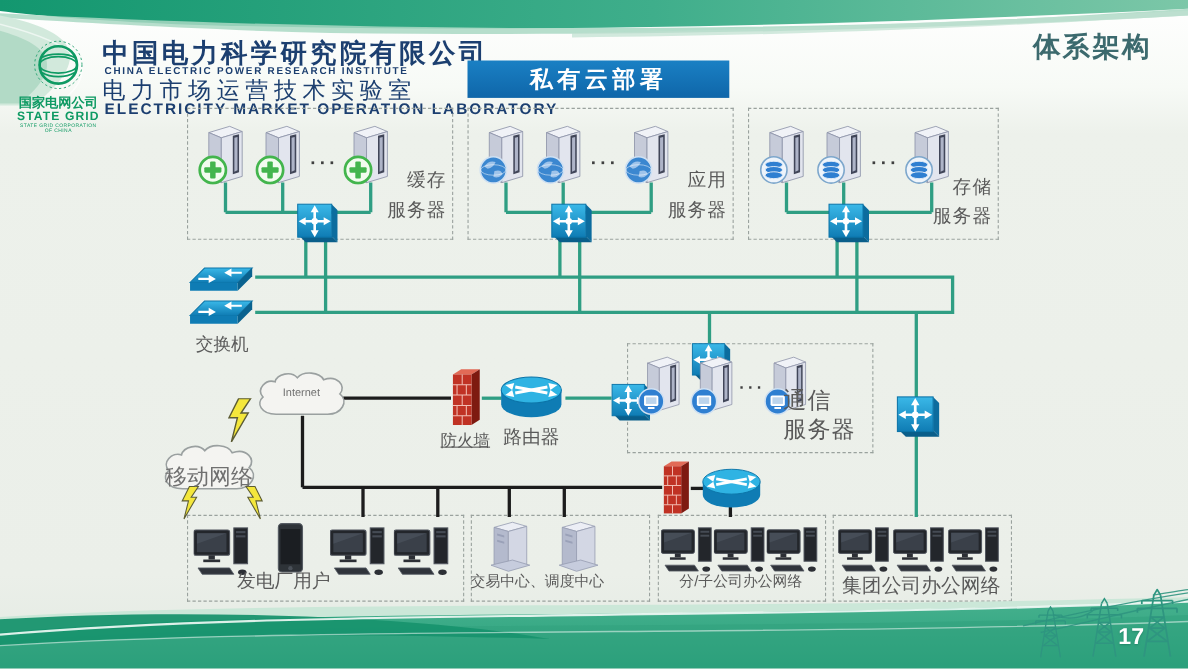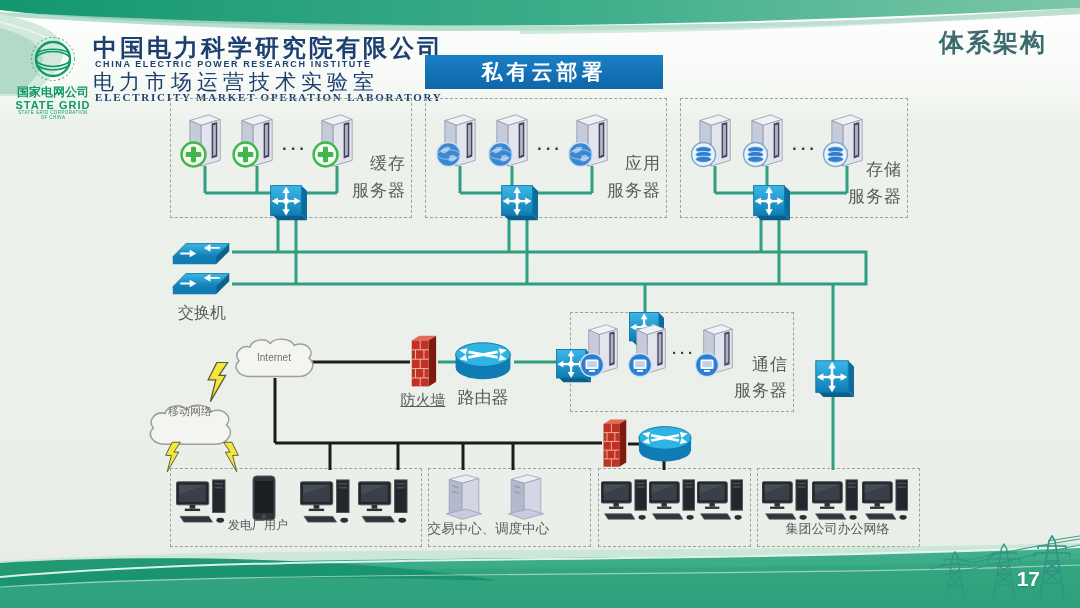--- a/index.html
+++ b/index.html
@@ -7,21 +7,21 @@
     background:linear-gradient(180deg,#ffffff 0%,#f7faf6 13%,#edf1eb 20%,#ebefe9 86%,#e2eae2 100%);
     font-family:"Liberation Sans","DejaVu Sans",sans-serif;}
   svg.layer{position:absolute;left:0;top:0;pointer-events:none;}
   .dashed-box{position:absolute;border:1.6px dashed #9aa29e;}
   .banner{position:absolute;left:425px;top:55px;width:238px;height:34px;
     background:linear-gradient(180deg,#1a80c4,#0f66a9);color:#fff;font-size:21px;font-weight:bold;
     letter-spacing:4px;display:flex;align-items:center;justify-content:center;}
   .lbl{position:absolute;color:#5a5a5a;}
   .l-grp{width:76px;text-align:right;font-size:17px;line-height:27px;letter-spacing:1px;}
   .l-grp span{display:block;}
-  .l-comm{width:76px;text-align:right;font-size:17px;line-height:26px;letter-spacing:1px;}
+  .l-comm{width:76px;text-align:left;font-size:21px;line-height:26px;letter-spacing:1px;}
   .l-comm span{display:block;}
   .dots{font-size:17px;font-weight:bold;color:#3f3f3f;letter-spacing:3px;}
   .c{text-align:center;}
   .hdr{position:absolute;color:#1c3f70;white-space:nowrap;}
   .logo{position:absolute;left:14px;top:36px;width:78px;text-align:center;color:#0e9a63;line-height:1.1;}
   .corner{position:absolute;right:33px;top:26px;font-size:25px;color:#3c6a6e;letter-spacing:2px;font-weight:600;}
   .pagenum{position:absolute;right:40px;top:567px;font-size:21px;font-weight:bold;color:#ffffff;
     text-shadow:0 1px 2px rgba(0,80,60,.35);}
 </style>
 </head>
@@ -53,21 +53,21 @@
       <path d="M8,30 C16,35 30,35 38,30" fill="none" stroke="#0e9a63" stroke-width="1.6"></path>
       <circle cx="23" cy="23" r="21.5" fill="none" stroke="#0e9a63" stroke-width="0.8" stroke-dasharray="2 2.4"></circle>
     </svg>
     <div style="font-size:12px;font-weight:bold;">国家电网公司</div>
     <div style="font-size:11px;font-weight:bold;letter-spacing:1px;">STATE GRID</div>
     <div style="font-size:4.5px;letter-spacing:0.4px;">STATE GRID CORPORATION OF CHINA</div>
   </div>
   <div class="hdr" style="left:93px;top:32px;font-size:24px;font-weight:bold;letter-spacing:3px;">中国电力科学研究院有限公司</div>
   <div class="hdr" style="left:95px;top:59px;font-size:9px;font-weight:bold;letter-spacing:1.6px;">CHINA  ELECTRIC  POWER  RESEARCH  INSTITUTE</div>
   <div class="hdr" style="left:93px;top:68px;font-size:21px;font-weight:normal;letter-spacing:5px;">电力市场运营技术实验室</div>
-  <div class="hdr" style="left:95px;top:91px;font-size:11px;font-weight:bold;letter-spacing:1.8px;font-family:Liberation Serif, serif;">ELECTRICITY  MARKET  OPERATION  LABORATORY</div>
+  <div class="hdr" style="left:95px;top:91px;font-size:14px;font-weight:bold;letter-spacing:1.8px;">ELECTRICITY  MARKET  OPERATION  LABORATORY</div>
   <div class="corner">体系架构</div>
 
   <div class="banner">私有云部署</div>
 
   <div class="dashed-box" style="left:170px;top:98px;width:240px;height:118px;"></div>
   <div class="dashed-box" style="left:425px;top:98px;width:240px;height:118px;"></div>
   <div class="dashed-box" style="left:680px;top:98px;width:226px;height:118px;"></div>
   <div class="dashed-box" style="left:570px;top:312px;width:222px;height:98px;"></div>
   <div class="dashed-box" style="left:170px;top:468px;width:250px;height:77px;"></div>
   <div class="dashed-box" style="left:428px;top:468px;width:161px;height:77px;"></div>
@@ -307,27 +307,28 @@
     <span>通信</span>
     <span>服务器</span>
   </div>
   <div class="lbl dots" style="left:282px;top:139px;">···</div>
   <div class="lbl dots" style="left:537px;top:139px;">···</div>
   <div class="lbl dots" style="left:792px;top:139px;">···</div>
   <div class="lbl dots" style="left:672px;top:344px;font-size:15px;">···</div>
 
   <div class="lbl" style="left:178px;top:303px;font-size:16px;">交换机</div>
   <div class="lbl c" style="left:238px;top:352px;width:72px;font-size:10px;color:#707070;">Internet</div>
-  <div class="lbl c" style="left:148px;top:404px;width:84px;font-size:11px;color:#707070;">移动网络</div>
+  <div class="lbl c" style="left:148px;top:420px;width:84px;font-size:20px;color:#707070;">移动网络</div>
   <div class="lbl c" style="left:392px;top:391px;width:62px;font-size:15px;text-decoration:underline;">防火墙</div>
   <div class="lbl c" style="left:452px;top:386px;width:62px;font-size:17px;">路由器</div>
 
-  <div class="lbl c" style="left:196px;top:517px;width:124px;font-size:12px;">发电厂用户</div>
+  <div class="lbl c" style="left:196px;top:517px;width:124px;font-size:17px;">发电厂用户</div>
   <div class="lbl c" style="left:410px;top:520px;width:157px;font-size:13.5px;">交易中心、调度中心</div>
-  <div class="lbl c" style="left:759px;top:520px;width:157px;font-size:13px;text-align:center;">集团公司办公网络</div>
+  <div class="lbl c" style="left:600px;top:520px;width:147px;font-size:13.5px;">分/子公司办公网络</div>
+  <div class="lbl c" style="left:759px;top:520px;width:157px;font-size:18px;text-align:center;">集团公司办公网络</div>
 
   <svg class="layer" style="top:535px;" width="1080" height="73" viewBox="0 0 1080 73">
     <defs>
       <linearGradient id="gfoot" x1="0" y1="0" x2="0" y2="1">
         <stop offset="0" stop-color="#45b08d"></stop>
           <stop offset="1" stop-color="#27a07b"></stop>
       </linearGradient>
       <symbol id="sym-pylon" viewBox="0 0 44 64">
         <g stroke="#2f9580" stroke-width="1.6" fill="none">
           <path d="M10,62 L19,6 M34,62 L25,6"></path>

